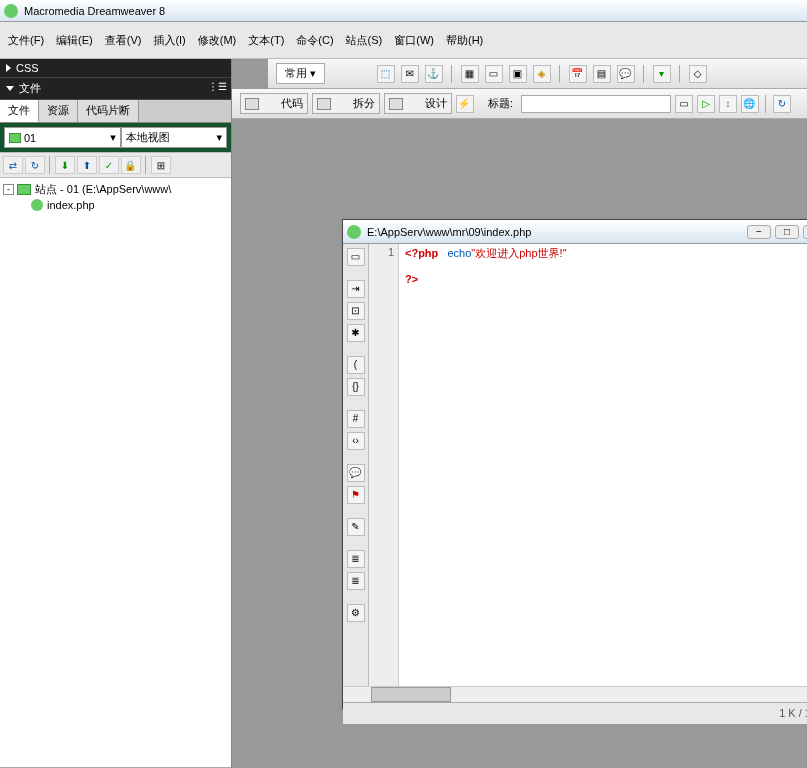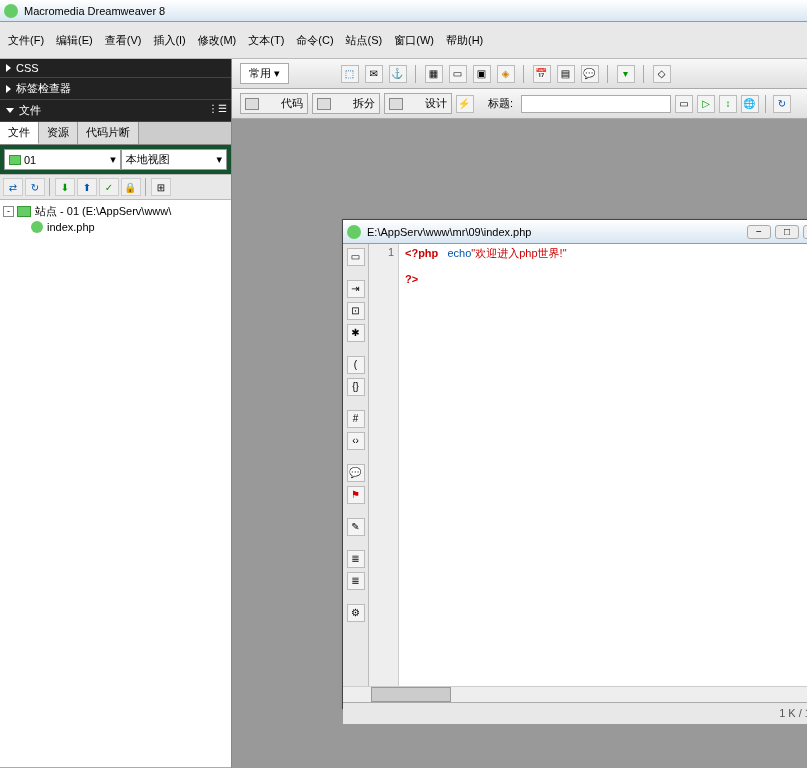--- a/index.html
+++ b/index.html
@@ -26,21 +26,21 @@
 .tbtn.sep{width:2px;border:none;border-left:1px solid #aaa;margin:0 2px;background:none;}
 .tree{flex:1;background:#fff;font-family:"Courier New",monospace;font-size:11px;padding:3px;overflow:auto;}
 .tree-row{display:flex;align-items:center;padding:1px 0;}
 .tree-row .exp{width:11px;height:11px;border:1px solid #888;text-align:center;line-height:9px;font-size:9px;margin-right:3px;}
 .tree-row .fold{width:14px;height:11px;background:#6c6;border:1px solid #393;margin-right:4px;}
 .tree-row .file{width:12px;height:12px;background:#6c6;border-radius:50%;margin-right:4px;margin-left:28px;}
 .sb-bottom{height:18px;background:#e8e8e8;border-top:1px solid #aaa;display:flex;}
 .sb-bottom .scrh{flex:1;position:relative;background:#eee;border:1px solid #ccc;}
 .sb-bottom .scrh .th{position:absolute;left:20px;width:50px;height:100%;background:#ccc;border:1px solid #999;}
 .main{flex:1;background:#999;display:flex;flex-direction:column;}
-.toolbar1{height:30px;background:linear-gradient(#f8f8f8,#e0e0e0);border-bottom:1px solid #aaa;display:flex;align-items:center;padding:0 8px;gap:6px;}
+.toolbar1{height:30px;background:linear-gradient(#f8f8f8,#e0e0e0);border-bottom:1px solid #aaa;display:flex;align-items:center;padding:0 8px;gap:6px;margin-left:36px;}
 .dd-common{border:1px solid #aaa;background:#fff;padding:2px 8px;display:flex;align-items:center;}
 .ticon{width:18px;height:18px;border:1px solid #bbb;background:#f4f4f4;display:flex;align-items:center;justify-content:center;font-size:10px;}
 .ticon.sep{width:2px;border:none;border-left:1px solid #aaa;margin:0 2px;background:none;}
 .toolbar2{height:30px;background:linear-gradient(#f8f8f8,#e0e0e0);border-bottom:1px solid #aaa;display:flex;align-items:center;padding:0 8px;gap:4px;}
 .vbtn{display:flex;align-items:center;border:1px solid #aaa;background:#f0f0f0;padding:2px 4px;font-size:11px;gap:19px;}
 .vbtn .ic{width:14px;height:12px;background:#ddd;border:1px solid #888;margin-right:3px;}
 .titlelbl{margin-left:10px;margin-right:4px;}
 .titleinput{width:150px;height:18px;border:1px solid #aaa;background:#fff;}
 .workspace{flex:1;position:relative;}
 .doc{position:absolute;left:110px;top:100px;width:490px;height:490px;background:#f0f0f0;border:1px solid #444;box-shadow:2px 2px 4px rgba(0,0,0,0.3);}
@@ -83,24 +83,20 @@
   <span>窗口(W)</span>
   <span>帮助(H)</span>
 </div>
 
 <div class="container">
   <div class="sidebar">
     <div class="acc">
         <span class="tri"></span>
         <span>CSS</span>
       </div>
-    <div class="acc">
-        <span class="tri"></span>
-        <span>标签检查器</span>
-      </div>
     <div class="acc open">
         <span class="tri"></span>
         <span>文件</span>
         <span class="gear">⋮☰</span>
       </div>
     <div class="tabs">
       <div class="tab active">文件</div>
       <div class="tab">资源</div>
       <div class="tab">代码片断</div>
     </div>

